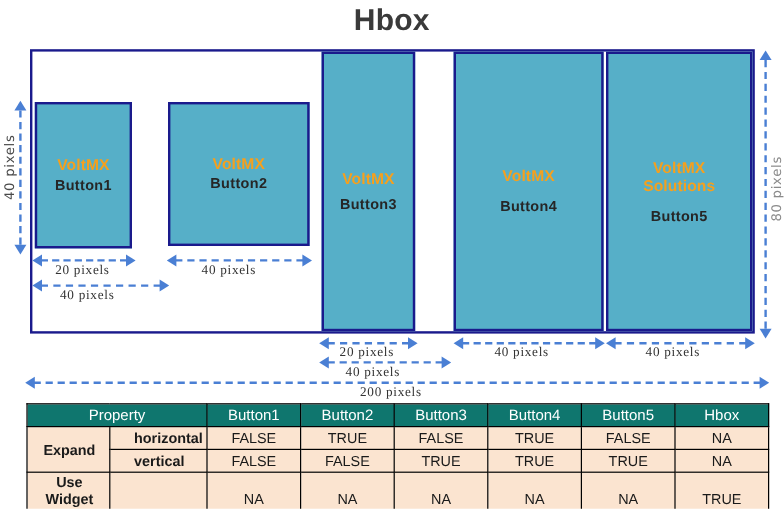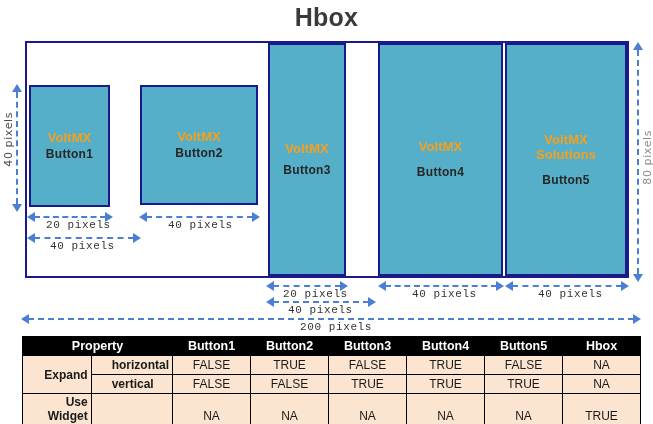--- a/index.html
+++ b/index.html
@@ -98,21 +98,21 @@
   }
   .dim-h::before { left: -7px;  border-right: 8px solid #4a7fd4; }
   .dim-h::after  { right: -7px; border-left: 8px solid #4a7fd4; }
 
   .dim-label {
     position: absolute;
     font-size: 11px;
     color: #333333;
     letter-spacing: .6px;
     white-space: nowrap;
-    font-family: Liberation Mono, monospace;
+    font-family: Liberation Serif, serif;
   }
 
   
   #dim-b1-20  { left: 34px;  top: 216px; width: 72px; }
   #lbl-b1-20  { left: 46px;  top: 219px; }
   #dim-b1-40  { left: 34px;  top: 237px; width: 100px; }
   #lbl-b1-40  { left: 50px;  top: 240px; }
   #dim-b2-40  { left: 146px; top: 216px; width: 107px; }
   #lbl-b2-40  { left: 168px; top: 219px; }
   #dim-b3-20  { left: 273px; top: 285px; width: 68px; }
@@ -169,36 +169,36 @@
     font-family: "Liberation Sans", sans-serif;
   }
   #prop-table td, #prop-table th {
     border: 1px solid #000000;
     padding: 1px 3px;
     text-align: center;
     height: 19px;
     box-sizing: border-box;
   }
   #prop-table thead th {
-    background: #000000;
+    background: #0f766e;
     color: #ffffff;
-    font-weight: bold;
+    font-weight: normal;
     font-size: 12.5px;
   }
   #prop-table thead th.prop-head {
     text-align: center;
   }
   #prop-table tbody td {
     background: #fbe4d0;
     color: #1a1a1a;
     text-align: center;
   }
   #prop-table tbody td.rowhead {
     font-weight: bold;
-    text-align: right;
+    text-align: center;
     padding-left: 5px;
   }
   #prop-table tbody td.subhead {
     font-weight: bold;
     text-align: left;
     padding-left: 20px;
   }
   .col-prop  { width: 150px; }
   .col-sub   { width: 78px; }
   .col-val   { width: 78px; }

